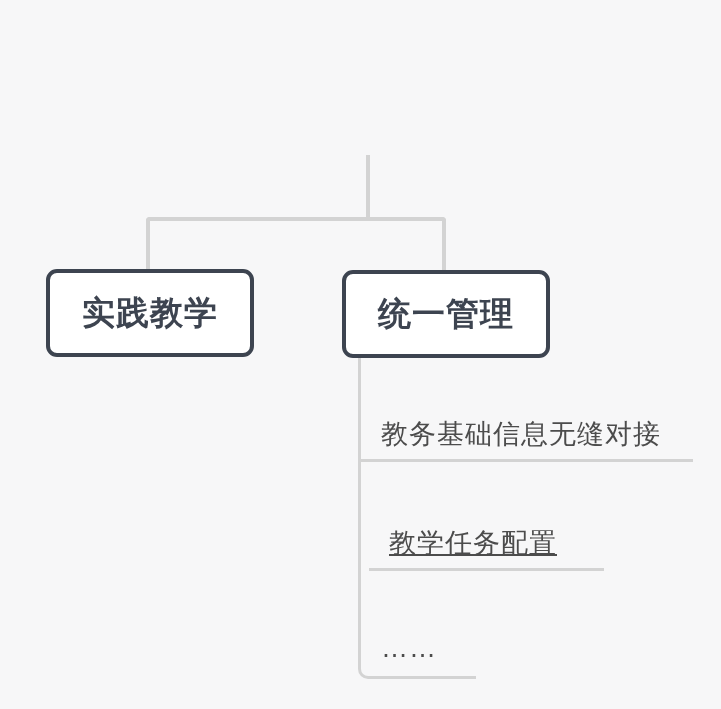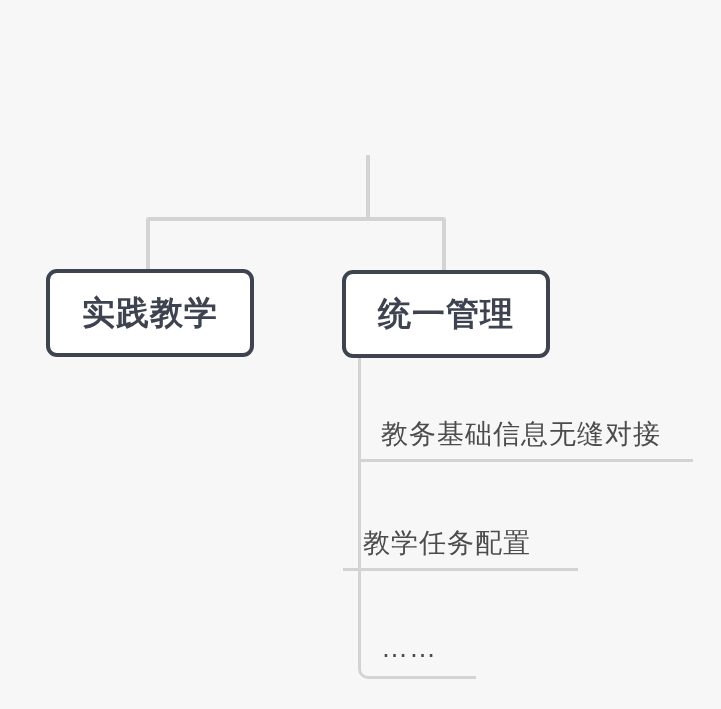--- a/index.html
+++ b/index.html
@@ -67,21 +67,21 @@
     position:absolute;
     display:flex;align-items:center;
     padding-left:20px;padding-bottom:5px;
     font-size:27px;
     color:var(--leaf-ink);
     letter-spacing:1px;
     white-space:nowrap;
   }
   .leaf-underlined{border-bottom:3px solid var(--line);}
   .leaf-1{left:361px;top:414px;width:332px;height:48px;}
-  .leaf-2{left:343px;top:523px;width:235px;height:48px;}
+  .leaf-2{left:369px;top:523px;width:235px;height:48px;text-decoration:underline;}
   .leaf-3{left:361px;top:628px;width:115px;height:48px;padding-bottom:8px;}
 </style>
 </head>
 <body>
 
 <div class="canvas">
 
   <div class="conn conn-stem"></div>
 
   <div class="conn-bracket"></div>

